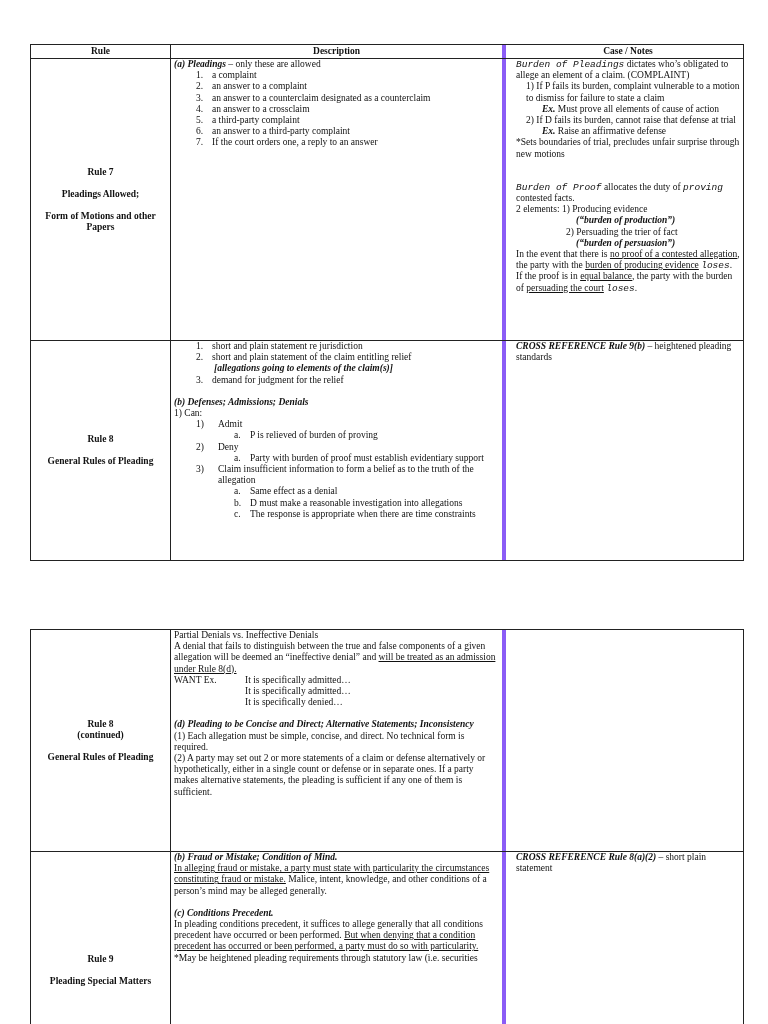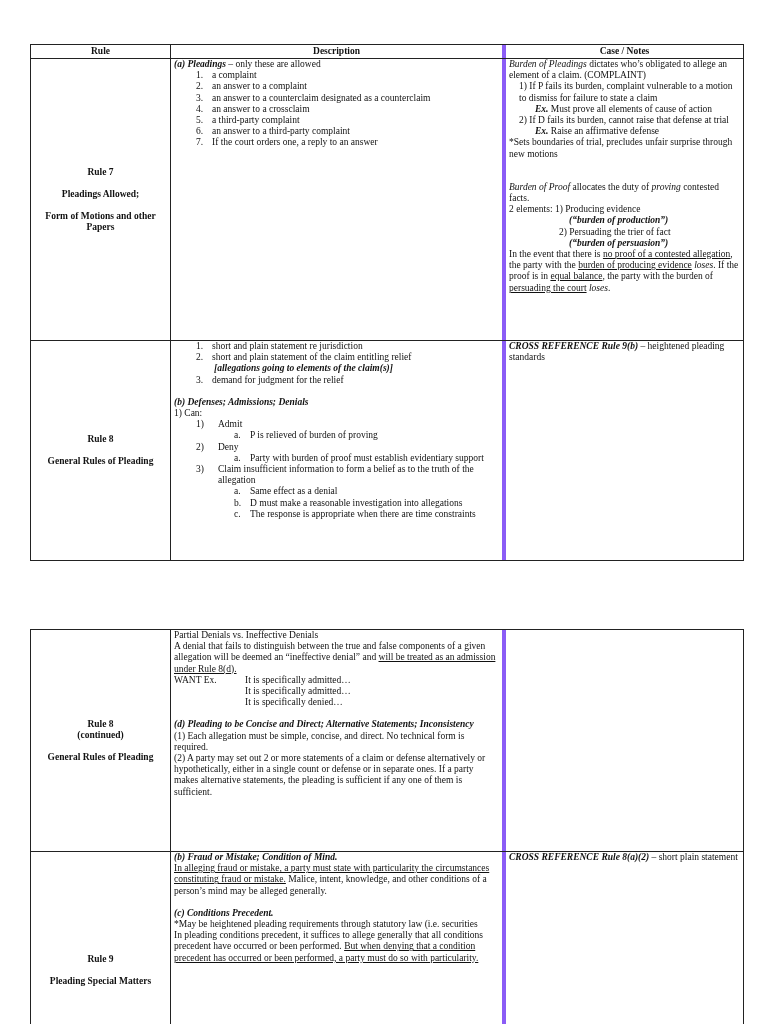--- a/index.html
+++ b/index.html
@@ -3,26 +3,26 @@
 <meta charset="utf-8">
 <style>
   html, body { margin: 0; padding: 0; background: #ffffff; }
   body { width: 768px; height: 1024px; position: relative; overflow: hidden;
          font-family: "Liberation Serif", "DejaVu Serif", serif; color: #111; }
   .tbl { position: absolute; left: 30px; width: 714px; border: 1.5px solid #222; box-sizing: border-box; }
   .row { display: flex; border-top: 1.5px solid #222; box-sizing: border-box; }
   .row:first-child { border-top: none; }
   .c1 { width: 140px; border-right: 1.5px solid #222; box-sizing: border-box; display: flex; flex-direction: column; justify-content: center; align-items: center; text-align: center; font-weight: bold; font-size: 9.5px; line-height: 11px; padding: 0 6px; }
   .c2 { width: 335px; border-right: 4px solid #8b5cf6; box-sizing: border-box; font-size: 9.5px; line-height: 11.2px; padding: 0 3px; overflow: hidden; }
-  .c3 { flex: 1; box-sizing: border-box; font-size: 9.5px; line-height: 11.2px; padding: 0 3px; overflow: hidden; }
+  .c3 { flex: 1; box-sizing: border-box; font-size: 9.5px; line-height: 11.2px; padding: 0 3px; overflow: hidden; margin-left: 7px; }
   .hdr .c1, .hdr .c2, .hdr .c3 { text-align: center; font-weight: bold; font-size: 9.5px; line-height: 12px; display: block; }
   .c1 .gap { height: 11px; }
   p { margin: 0; }
   .b { font-weight: bold; font-style: italic; }
-  .i { font-style: italic; }
+  .i { font-style: italic; font-family: Liberation Mono, monospace; }
   .u { text-decoration: underline; }
   .li { display: flex; }
   .li .n { width: 16px; text-align: left; flex-shrink: 0; }
   .ind1 { padding-left: 22px; }
   .ind3 { padding-left: 60px; }
   .spacer { height: 11px; }
 </style>
 </head>
 <body>
 
@@ -184,20 +184,20 @@
     <div class="c1" style="justify-content:flex-start; padding-top:102px;">
       <p>Rule 9</p>
       <div class="gap"></div>
       <p>Pleading Special Matters</p>
     </div>
     <div class="c2">
       <p class="b">(b) Fraud or Mistake; Condition of Mind.</p>
       <p><span class="u">In alleging fraud or mistake, a party must state with particularity the circumstances constituting fraud or mistake.</span><span> Malice, intent, knowledge, and other conditions of a person’s mind may be alleged generally.</span></p>
       <div class="spacer"></div>
       <p class="b">(c) Conditions Precedent.</p>
+      <p><span>In pleading conditions precedent, it suffices to allege generally that all conditions precedent have occurred or been performed. </span><span class="u">But when denying that a condition precedent has occurred or been performed, a party must do so with particularity.</span></p>
       <p> *May be heightened pleading requirements through statutory law (i.e. securities</p>
-      <p><span>In pleading conditions precedent, it suffices to allege generally that all conditions precedent have occurred or been performed. </span><span class="u">But when denying that a condition precedent has occurred or been performed, a party must do so with particularity.</span></p>
     </div>
     <div class="c3">
       <p><span class="b">CROSS REFERENCE Rule 8(a)(2)</span><span> – short plain statement</span></p>
     </div>
   </div>
 </div>
 
 </body></html>

